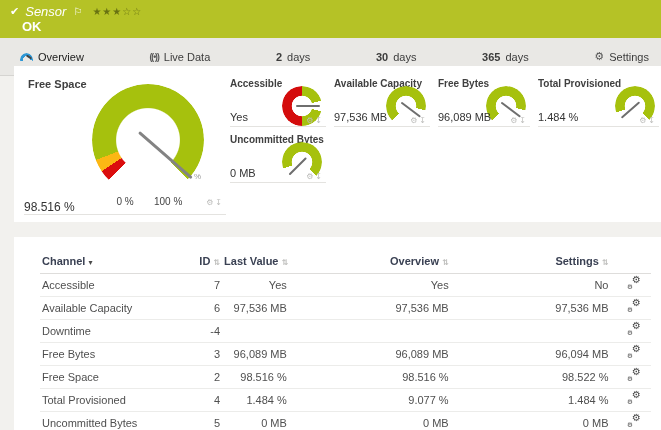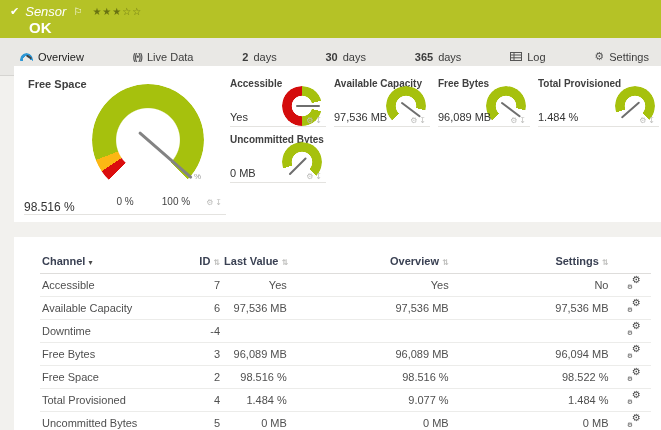--- a/index.html
+++ b/index.html
@@ -14,21 +14,21 @@
   .sensor-header{
     position:absolute;left:0;top:0;width:100%;height:38px;
     background:#b5c226;color:#fff;box-sizing:border-box;padding:3px 0 0 10px;
   }
   .sh-row1{display:flex;align-items:center;gap:6px;line-height:17px;}
   .sh-check{font-size:11px;font-weight:bold;}
   .sh-kind{font-style:italic;font-size:13px;}
   .sh-title{font-size:13.5px;font-weight:bold;letter-spacing:.1px;}
   .sh-flag{font-size:10px;margin-left:1px;opacity:.95;}
   .sh-stars{font-size:10px;letter-spacing:1px;color:rgba(40,48,0,.55);margin-left:4px;}
-  .sh-status{margin-left:19px;font-size:15px;font-weight:bold;margin-top:-1px;}
+  .sh-status{margin-left:12px;font-size:13px;font-weight:bold;margin-top:-1px;}
 
   
   .tabbar{
     position:absolute;left:0;top:38px;width:100%;height:38px;box-sizing:border-box;
     background:#e9e8e5;border-bottom:1px solid #d5d4d1;
     display:flex;justify-content:space-between;align-items:stretch;
     padding:0 6px 0 14px;
   }
   .tab{
     display:flex;align-items:center;gap:5px;padding:0 6px;
@@ -57,21 +57,21 @@
   .gauge-title{font-size:10px;font-weight:bold;color:#404040;}
   .gauge-value{font-size:11px;color:#333;}
   .panel-icons{color:#bcbcba;font-size:8px;letter-spacing:2px;cursor:pointer;}
 
   
   .main-block{position:absolute;left:10px;top:8px;width:202px;height:140px;border-bottom:1px solid #e4e3e0;}
   .main-block .gauge-title{position:absolute;left:4px;top:4px;font-size:11px;}
   .main-gauge{position:absolute;left:68px;top:10px;width:112px;height:112px;}
   .main-value{position:absolute;left:0px;top:126px;font-size:12px;color:#333;}
   .scale-min{position:absolute;left:84px;top:122px;width:34px;text-align:center;font-size:10px;color:#444;}
-  .scale-max{position:absolute;left:130px;top:122px;width:44px;text-align:center;font-size:10px;color:#444;}
+  .scale-max{position:absolute;left:130px;top:122px;width:44px;text-align:left;font-size:10px;color:#444;}
   .main-block .panel-icons{position:absolute;right:2px;top:124px;}
 
   
   .donut{position:absolute;inset:0;border-radius:50%;}
   .g-main{
     background:conic-gradient(from 225deg,#db0e0e 0 11deg,#fcb714 11deg 24deg,#a6c10d 24deg 270deg,transparent 270deg);
     -webkit-mask:radial-gradient(closest-side,transparent 56%,#000 58%);
     mask:radial-gradient(closest-side,transparent 56%,#000 58%);
   }
   .g-high{
@@ -163,29 +163,20 @@
   </div>
   <div class="tab">
     <span class="tab-num">30</span>
     <span>days</span>
   </div>
   <div class="tab">
     <span class="tab-num">365</span>
     <span>days</span>
   </div>
   <div class="tab">
-    <svg width="12" height="9" viewBox="0 0 12 9">
-        <rect x="0.5" y="0.5" width="11" height="8" fill="#e9e8e5" stroke="#555"></rect>
-        <line x1="0.5" y1="3" x2="11.5" y2="3" stroke="#555"></line>
-        <line x1="0.5" y1="5.8" x2="11.5" y2="5.8" stroke="#555"></line>
-        <line x1="4" y1="0.5" x2="4" y2="8.5" stroke="#555"></line>
-      </svg>
-    <span>Log</span>
-  </div>
-  <div class="tab">
     <span class="gear-glyph">⚙</span>
     <span>Settings</span>
   </div>
 </nav>
 
 <section class="overview-panel">
 
   <div class="main-block">
     <div class="gauge-title">Free Space</div>
     <div class="main-gauge">

